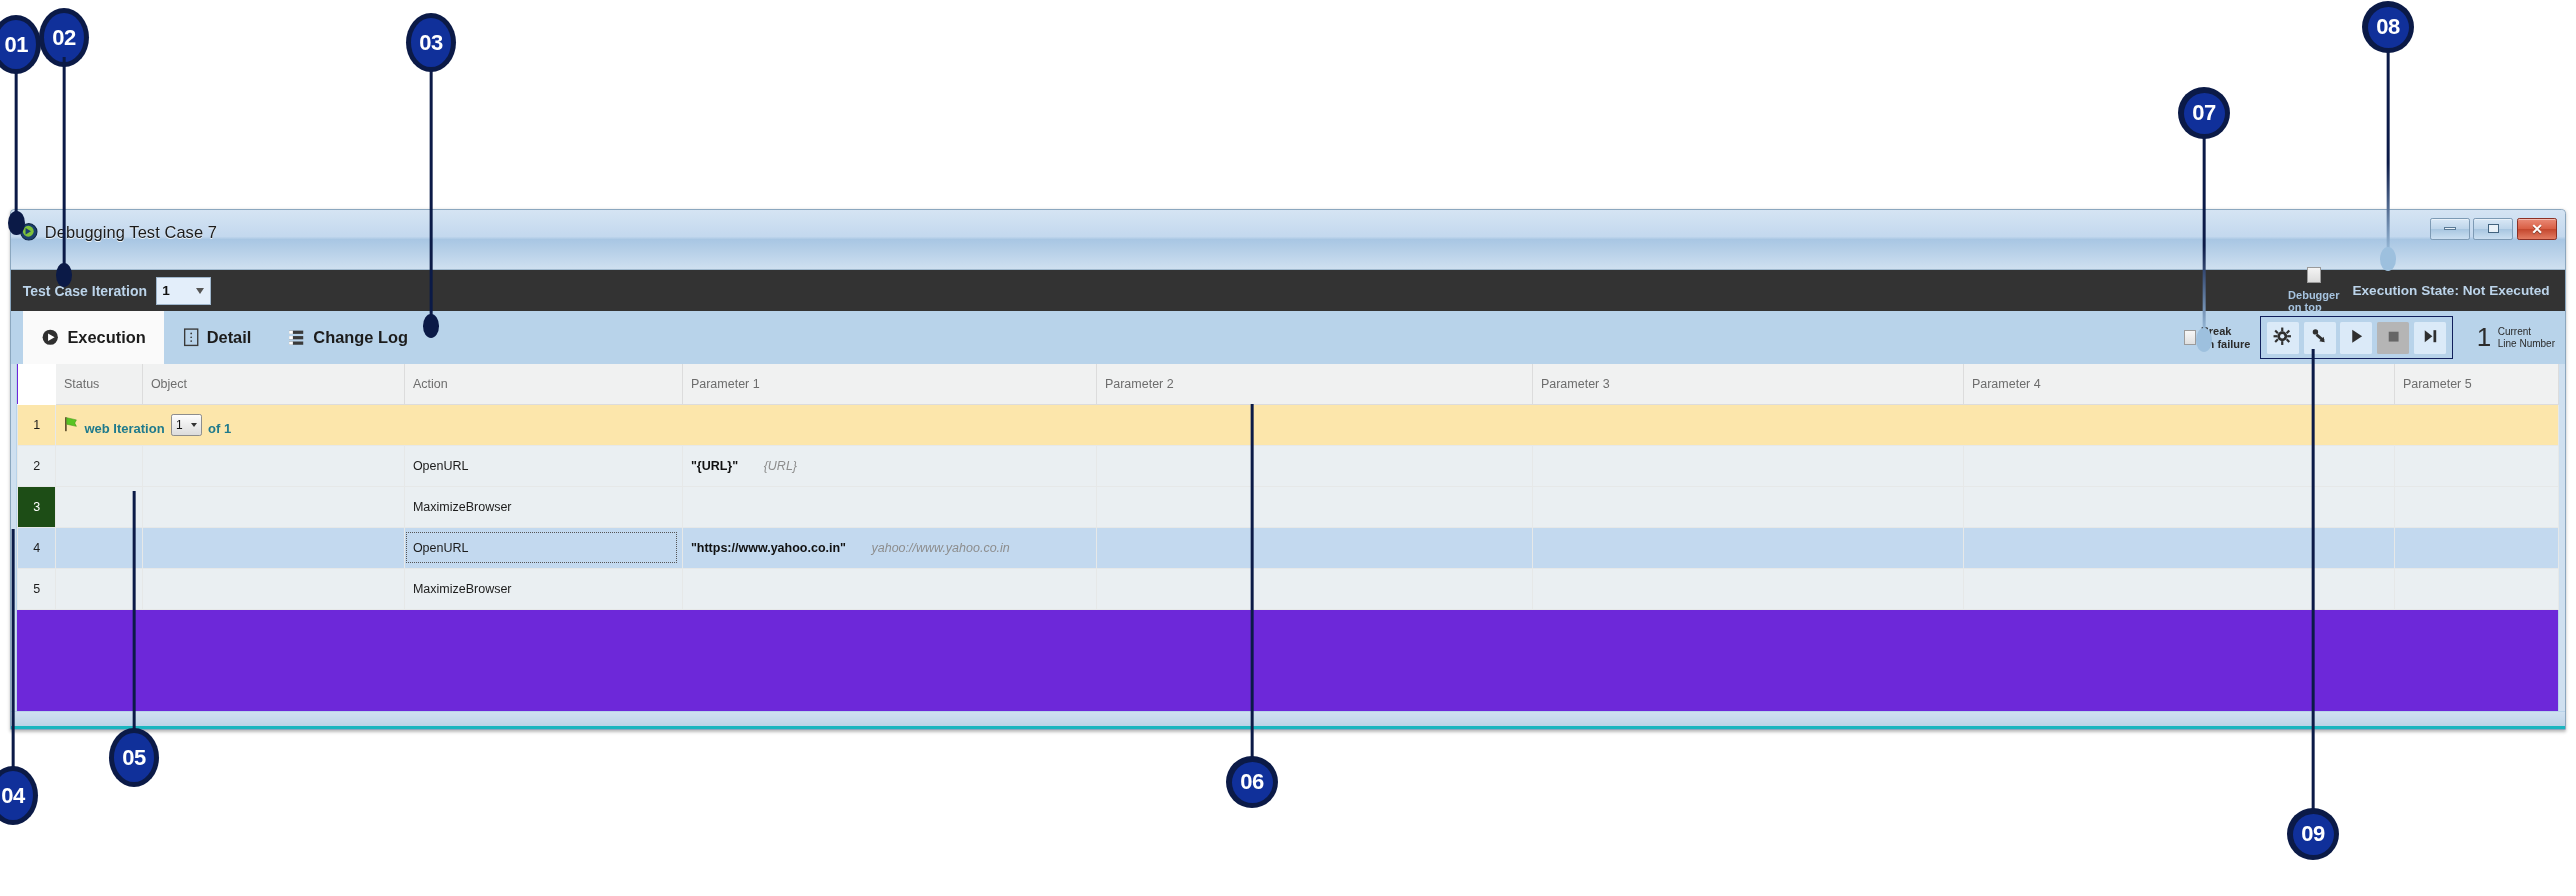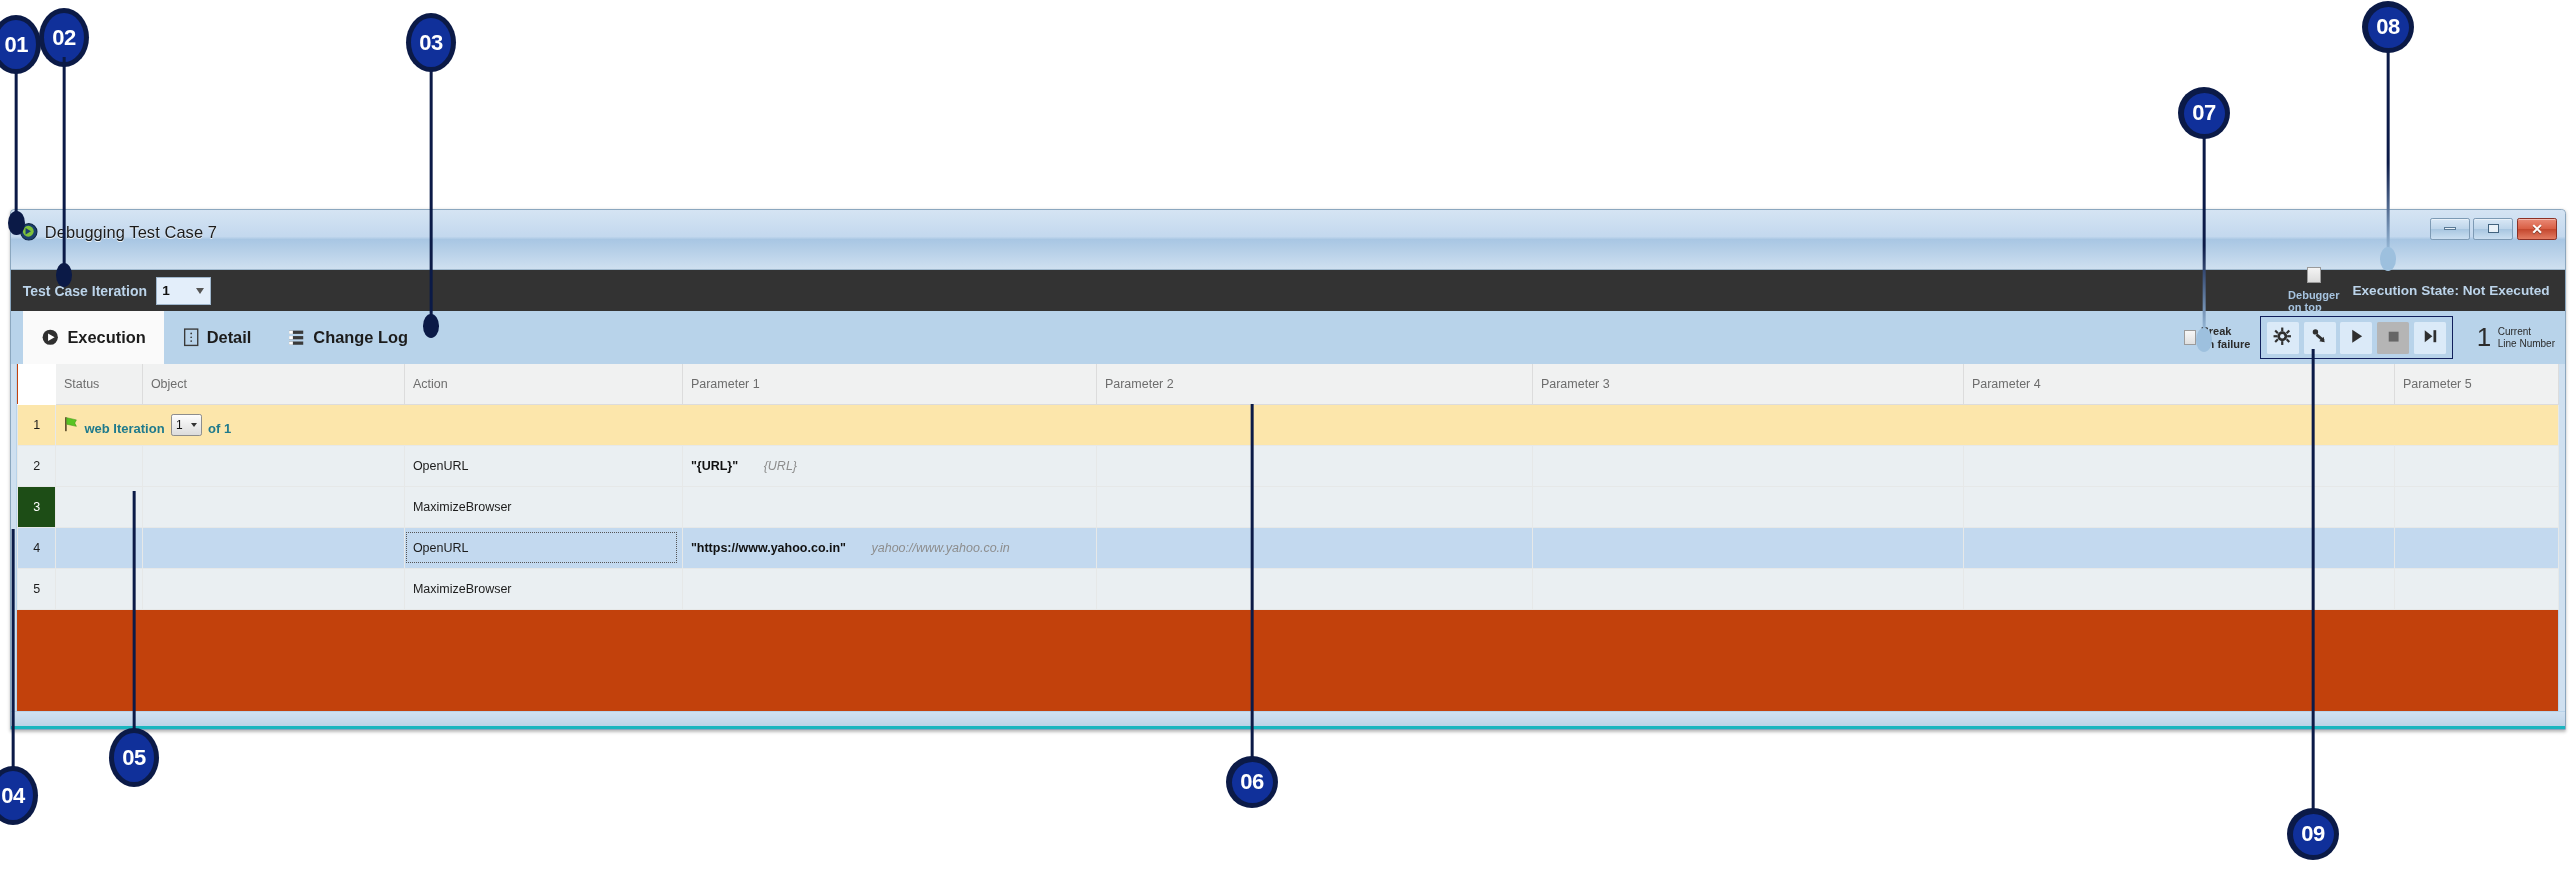--- a/index.html
+++ b/index.html
@@ -153,21 +153,21 @@
   #line-number {
     display: flex; align-items: center; gap: 6.5px;
     margin-left: 24px;
   }
   #line-number .num { font-size: 26px; color: #2b2b2b; font-weight: normal; }
   #line-number .cap { font-size: 10px; color: #2b2b2b; line-height: 1.2; }
 
   
   #gridwrap {
     position: relative;
-    background: #c2410c;
+    background: #6d28d9;
     height: 365px;
     margin: 0 5.5px 0 5.5px;
     border-left: 0.5px solid #b8d3ea;
     border-right: 0.5px solid #b8d3ea;
   }
   table.grid { border-collapse: collapse; width: 100%; table-layout: fixed; }
   table.grid th {
     background: #f0f1f1;
     border: 0.5px solid #dcdcdc;
     border-top: none;

